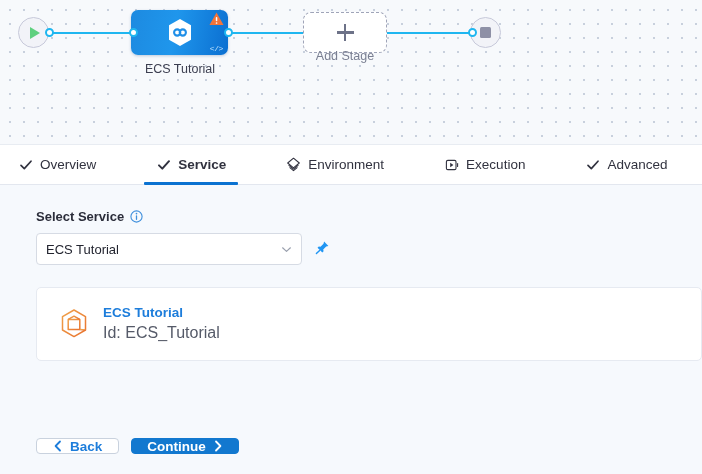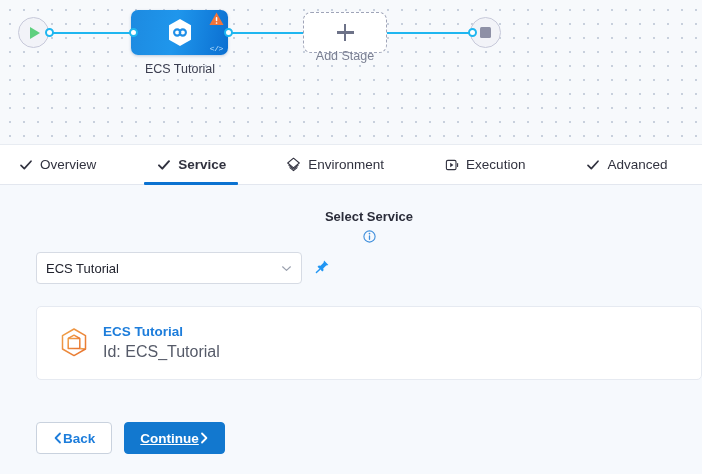--- a/index.html
+++ b/index.html
@@ -193,21 +193,20 @@
     position: relative;
   }
   .field-label {
     display: flex;
     align-items: center;
     gap: 6px;
     font-size: 13px;
     font-weight: bold;
     color: #2b2d3a;
     margin-bottom: 9px;
-    flex-direction: column;
   }
   .info-ico { width: 13px; height: 13px; display:inline-flex; }
 
   .row-select {
     display: flex;
     align-items: center;
     gap: 0;
   }
   .select-box {
     width: 266px;
@@ -271,40 +270,40 @@
   }
 
   .btn-row {
     position: absolute;
     left: 36px;
     bottom: 20px;
     display: flex;
     gap: 12px;
   }
   .btn {
-    height: 32px;
+    height: 16px;
     border-radius: 4px;
     font-size: 13.5px;
     font-weight: bold;
     display: inline-flex;
     align-items: center;
+    gap: 7px;
     cursor: pointer;
     padding: 0 16px;
   }
   .btn-back {
     background: #ffffff;
     color: #1d7ddb;
     border: 1px solid #c9d2de;
   }
   .btn-continue {
     background: #1278cf;
     color: #ffffff;
     border: 1px solid #1278cf;
     padding: 0 15px;
-    text-decoration: underline;
   }
   .btn svg { display: block; }
 </style>
 </head>
 <body>
 
 <div class="canvas">
 
   <div class="wire wire-1"></div>
   <div class="wire wire-2"></div>

